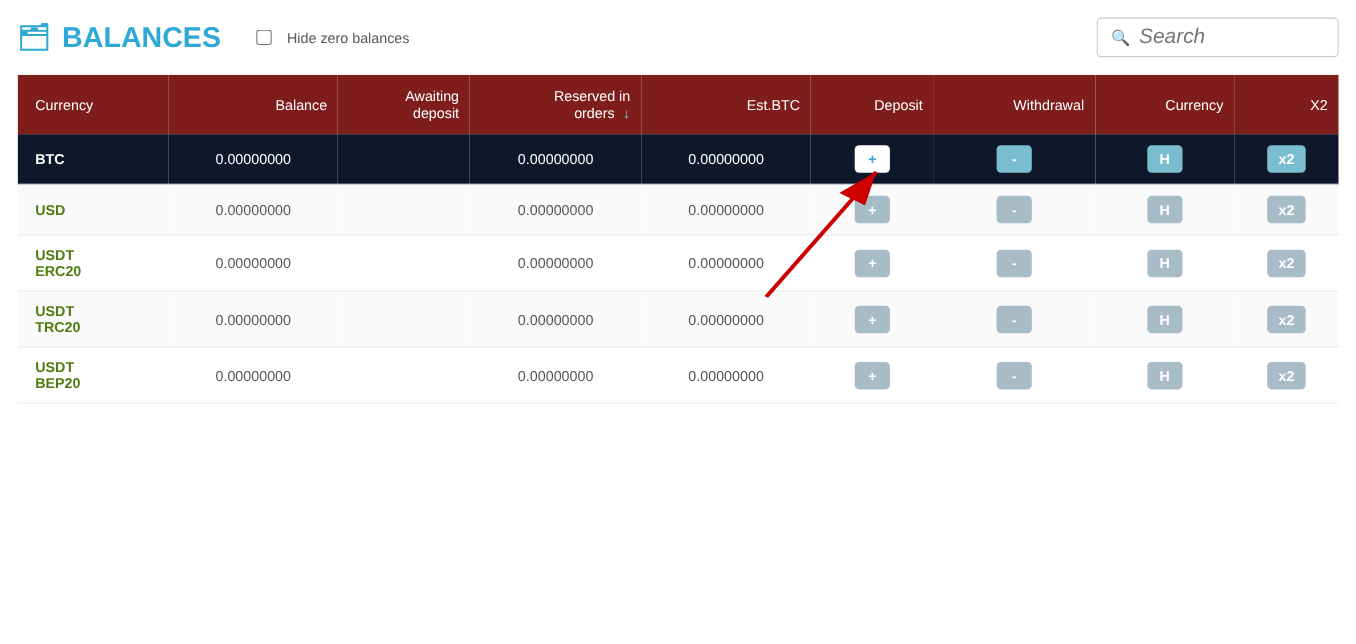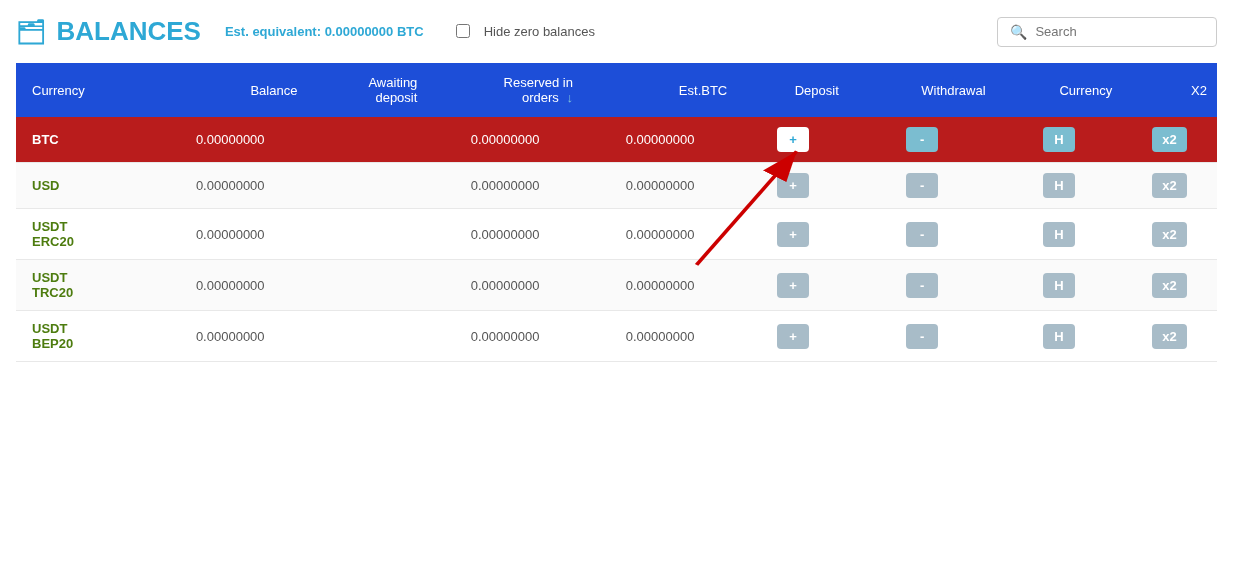--- a/index.html
+++ b/index.html
@@ -9,34 +9,34 @@
 
     
     .header { display: flex; align-items: center; gap: 24px; margin-bottom: 16px; }
     .header-title { display: flex; align-items: center; gap: 10px; font-size: 26px; font-weight: bold; color: #2ea8d5; }
     .header-title .wallet-icon { color: #2ea8d5; font-size: 24px; }
     .est-equiv { font-size: 13px; color: #555; }
     .est-equiv span { color: #2ea8d5; font-weight: bold; }
     .hide-zero { display: flex; align-items: flex-start; gap: 14px; font-size: 13px; color: #555; margin-left: 8px; }
     .hide-zero input[type=checkbox] { width: 14px; height: 14px; border: 1px solid #aaa; }
     .search-box { margin-left: auto; display: flex; align-items: center; border: 1px solid #ccc; border-radius: 4px; padding: 6px 12px; gap: 8px; background: #fff; width: 220px; }
-    .search-box input { border: none; outline: none; font-size: 13px; color: #999; width: 100%; }
+    .search-box input { border: none; outline: none; font-size: 19px; color: #999; width: 100%; font-style: italic; }
     .search-icon { color: #2ea8d5; font-size: 14px; }
 
     
     .balance-table { width: 100%; border-collapse: collapse; }
-    .balance-table thead tr { background: #1d4ed8; color: #fff; padding-left: 31px; }
+    .balance-table thead tr { background: #7f1d1d; color: #fff; padding-left: 31px; }
     .balance-table thead th { padding: 12px 10px; text-align: right; font-weight: normal; font-size: 13px; }
     .balance-table thead th:first-child { text-align: left; padding-left: 16px; }
     .balance-table thead th.sortable { cursor: pointer; }
     .sort-arrow { margin-left: 4px; color: #7fc4d8; }
 
     .balance-table tbody tr { border-bottom: 1px solid #e8e8e8; }
     .balance-table tbody tr:nth-child(even) { background: #fafafa; }
-    .balance-table tbody tr.active-row { background: #b91c1c; color: #fff; }
+    .balance-table tbody tr.active-row { background: #0f172a; color: #fff; }
     .balance-table tbody tr.active-row td { color: #fff; }
     .balance-table tbody tr.active-row .currency-link { color: #fff; font-weight: bold; }
 
     .balance-table tbody td { padding: 10px 10px; text-align: center; font-size: 13px; color: #555; }
     .balance-table tbody td:first-child { text-align: left; padding-left: 16px; }
     .currency-link { color: #4d7c0f; text-decoration: none; font-weight: bold; }
     .balance-table tbody tr.active-row .currency-link { color: #fff; }
 
     .btn-deposit, .btn-withdraw, .btn-history, .btn-x2 {
       display: inline-block; border-radius: 4px; padding: 5px 10px; font-size: 13px; cursor: pointer; border: none; font-weight: bold; min-width: 32px;
@@ -68,24 +68,20 @@
   </style>
 </head>
 <body>
 
 <div class="page-wrapper">
 
   <div class="header">
     <div class="header-title">
       <span class="wallet-icon">🗂</span>
       <span>BALANCES</span>
-    </div>
-    <div class="est-equiv">
-      <span>Est. equivalent:</span>
-      <span>0.00000000 BTC</span>
     </div>
     <div class="hide-zero">
       <input type="checkbox" style="">
       <span>Hide zero balances</span>
     </div>
     <div class="search-box">
       <span class="search-icon">🔍</span>
       <input type="text" placeholder="Search" style="">
     </div>
   </div>

